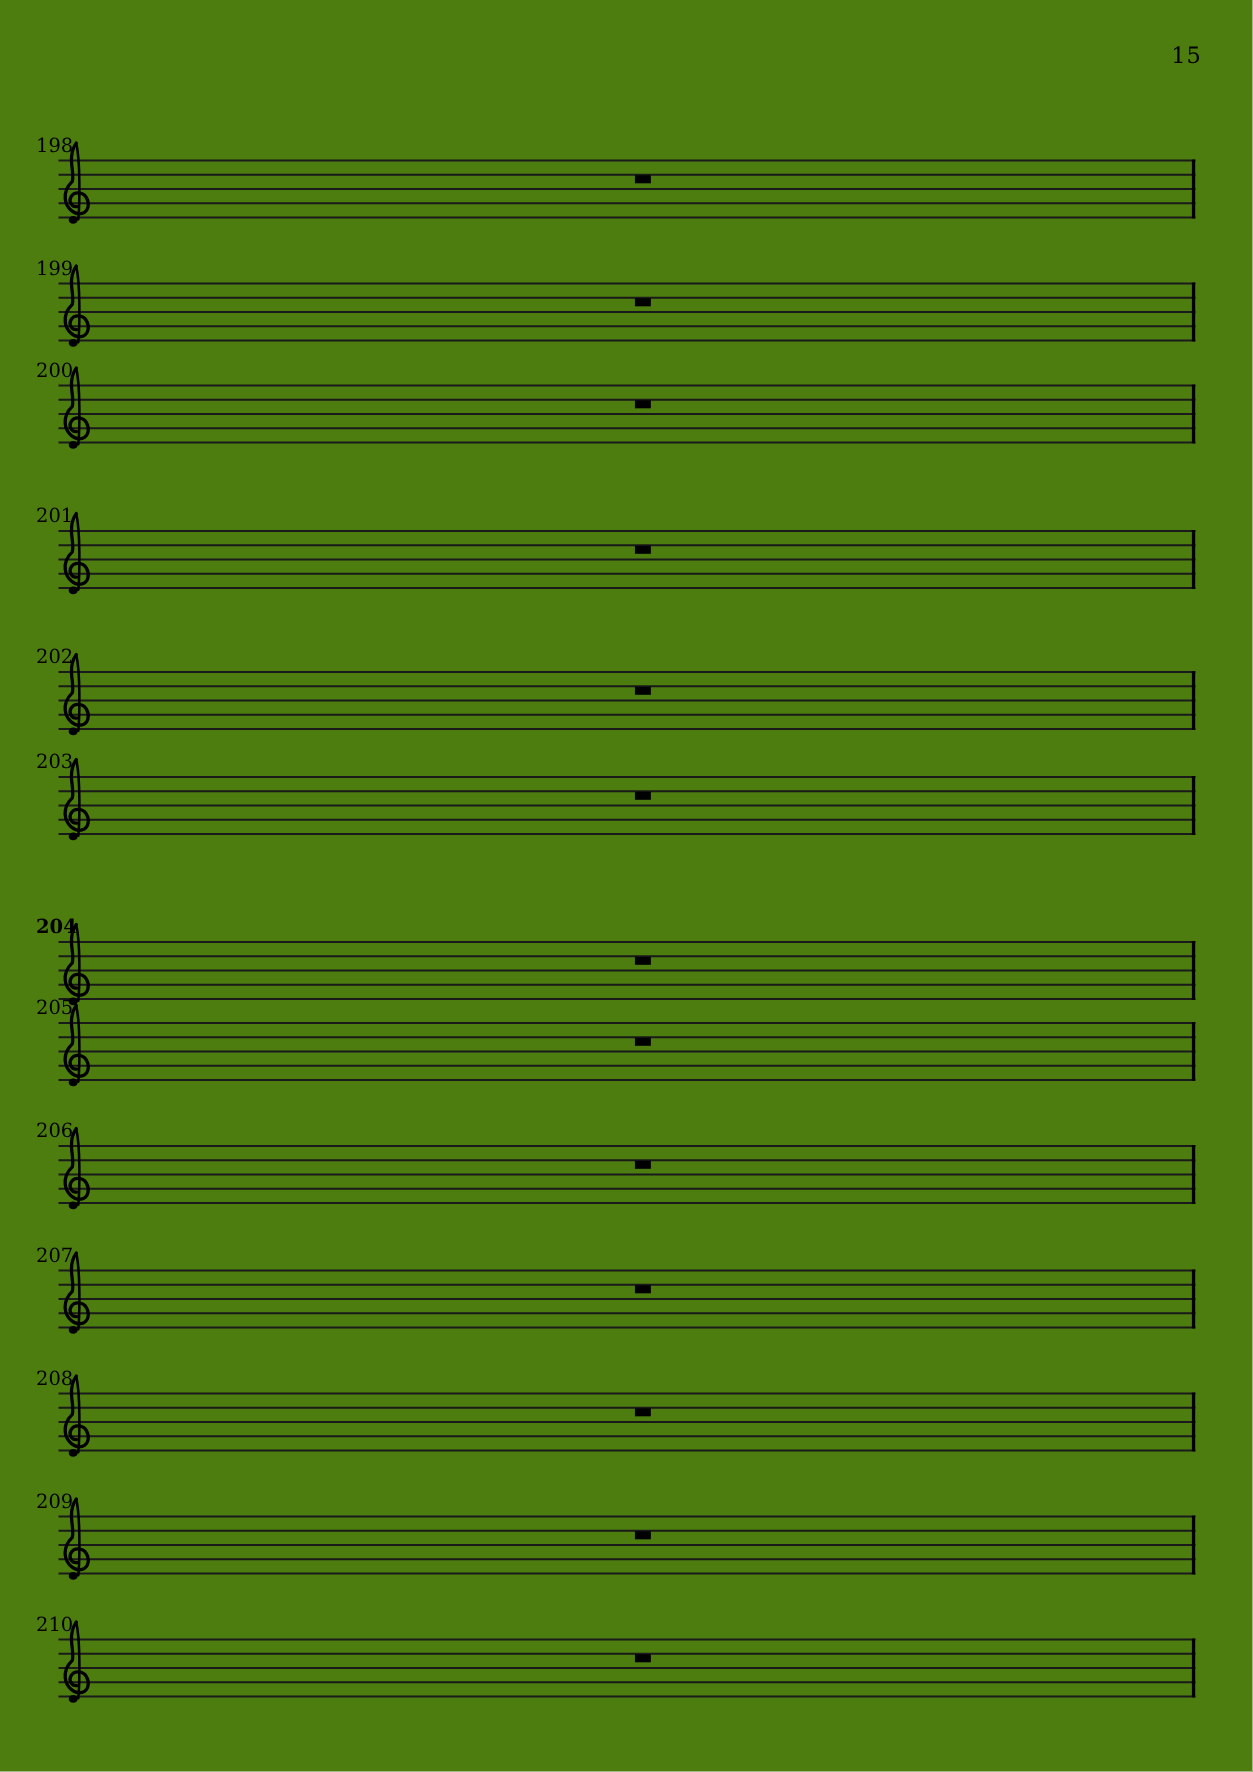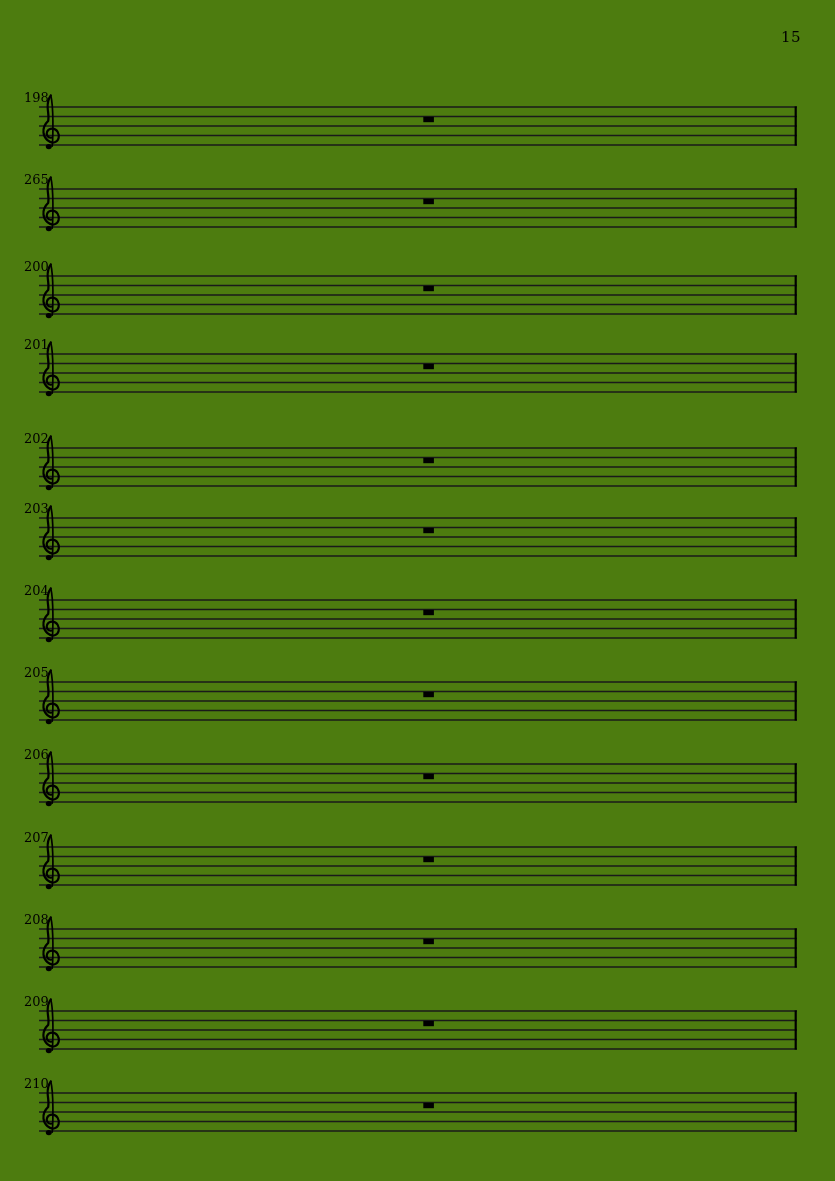--- a/index.html
+++ b/index.html
@@ -78,40 +78,40 @@
       <g transform="translate(41.5,24)">
         <path class="clef-stroke" stroke-width="1.7" d="M 9.3 -11.6 C 10.8 -5.2 11.3 4.0 11.4 14.0 C 11.5 25.0 11.3 33.5 10.7 39.2"></path>
         <path class="clef-stroke" stroke-width="2.2" d="M 9.3 -11.6 C 6.9 -8.3 5.9 -3.4 6.2 1.2 C 6.5 5.8 7.6 9.9 6.7 13.9 C 3.6 16.9 1.5 21.1 2.0 25.6 C 2.6 31.6 8.0 36.6 13.2 35.3 C 17.4 34.2 18.5 28.7 16.1 24.7 C 13.7 20.7 7.7 20.5 5.7 24.5 C 4.3 27.5 6.3 31.1 9.7 30.7"></path>
         <ellipse class="ink" cx="7.3" cy="39.6" rx="3.0" ry="2.6"></ellipse>
       </g>
       <rect class="ink" x="423.3" y="33.8" width="10.6" height="5.4"></rect>
     </svg>
   </div>
 
   <div class="system" style="top: 165.2px;">
-    <div class="measure-number">265</div>
-    <svg class="staff-svg" width="835" height="75" viewBox="0 0 835 75">
-      <g>
-        <line class="staff-line" x1="39" y1="24" x2="797" y2="24"></line>
-        <line class="staff-line" x1="39" y1="33.5" x2="797" y2="33.5"></line>
-        <line class="staff-line" x1="39" y1="43" x2="797" y2="43"></line>
-        <line class="staff-line" x1="39" y1="52.5" x2="797" y2="52.5"></line>
-        <line class="staff-line" x1="39" y1="62" x2="797" y2="62"></line>
-      </g>
-      <rect class="ink" x="794.6" y="23.4" width="2.2" height="39.2"></rect>
-      <g transform="translate(41.5,24)">
-        <path class="clef-stroke" stroke-width="1.7" d="M 9.3 -11.6 C 10.8 -5.2 11.3 4.0 11.4 14.0 C 11.5 25.0 11.3 33.5 10.7 39.2"></path>
-        <path class="clef-stroke" stroke-width="2.2" d="M 9.3 -11.6 C 6.9 -8.3 5.9 -3.4 6.2 1.2 C 6.5 5.8 7.6 9.9 6.7 13.9 C 3.6 16.9 1.5 21.1 2.0 25.6 C 2.6 31.6 8.0 36.6 13.2 35.3 C 17.4 34.2 18.5 28.7 16.1 24.7 C 13.7 20.7 7.7 20.5 5.7 24.5 C 4.3 27.5 6.3 31.1 9.7 30.7"></path>
-        <ellipse class="ink" cx="7.3" cy="39.6" rx="3.0" ry="2.6"></ellipse>
-      </g>
-      <rect class="ink" x="423.3" y="33.8" width="10.6" height="5.4"></rect>
-    </svg>
-  </div>
-
-  <div class="system" style="top: 252px;">
+    <div class="measure-number">199</div>
+    <svg class="staff-svg" width="835" height="75" viewBox="0 0 835 75">
+      <g>
+        <line class="staff-line" x1="39" y1="24" x2="797" y2="24"></line>
+        <line class="staff-line" x1="39" y1="33.5" x2="797" y2="33.5"></line>
+        <line class="staff-line" x1="39" y1="43" x2="797" y2="43"></line>
+        <line class="staff-line" x1="39" y1="52.5" x2="797" y2="52.5"></line>
+        <line class="staff-line" x1="39" y1="62" x2="797" y2="62"></line>
+      </g>
+      <rect class="ink" x="794.6" y="23.4" width="2.2" height="39.2"></rect>
+      <g transform="translate(41.5,24)">
+        <path class="clef-stroke" stroke-width="1.7" d="M 9.3 -11.6 C 10.8 -5.2 11.3 4.0 11.4 14.0 C 11.5 25.0 11.3 33.5 10.7 39.2"></path>
+        <path class="clef-stroke" stroke-width="2.2" d="M 9.3 -11.6 C 6.9 -8.3 5.9 -3.4 6.2 1.2 C 6.5 5.8 7.6 9.9 6.7 13.9 C 3.6 16.9 1.5 21.1 2.0 25.6 C 2.6 31.6 8.0 36.6 13.2 35.3 C 17.4 34.2 18.5 28.7 16.1 24.7 C 13.7 20.7 7.7 20.5 5.7 24.5 C 4.3 27.5 6.3 31.1 9.7 30.7"></path>
+        <ellipse class="ink" cx="7.3" cy="39.6" rx="3.0" ry="2.6"></ellipse>
+      </g>
+      <rect class="ink" x="423.3" y="33.8" width="10.6" height="5.4"></rect>
+    </svg>
+  </div>
+
+  <div class="system" style="top: 233px;">
     <div class="measure-number">200</div>
     <svg class="staff-svg" width="835" height="75" viewBox="0 0 835 75">
       <g>
         <line class="staff-line" x1="39" y1="24" x2="797" y2="24"></line>
         <line class="staff-line" x1="39" y1="33.5" x2="797" y2="33.5"></line>
         <line class="staff-line" x1="39" y1="43" x2="797" y2="43"></line>
         <line class="staff-line" x1="39" y1="52.5" x2="797" y2="52.5"></line>
         <line class="staff-line" x1="39" y1="62" x2="797" y2="62"></line>
       </g>
       <rect class="ink" x="794.6" y="23.4" width="2.2" height="39.2"></rect>
@@ -177,21 +177,21 @@
       <rect class="ink" x="794.6" y="23.4" width="2.2" height="39.2"></rect>
       <g transform="translate(41.5,24)">
         <path class="clef-stroke" stroke-width="1.7" d="M 9.3 -11.6 C 10.8 -5.2 11.3 4.0 11.4 14.0 C 11.5 25.0 11.3 33.5 10.7 39.2"></path>
         <path class="clef-stroke" stroke-width="2.2" d="M 9.3 -11.6 C 6.9 -8.3 5.9 -3.4 6.2 1.2 C 6.5 5.8 7.6 9.9 6.7 13.9 C 3.6 16.9 1.5 21.1 2.0 25.6 C 2.6 31.6 8.0 36.6 13.2 35.3 C 17.4 34.2 18.5 28.7 16.1 24.7 C 13.7 20.7 7.7 20.5 5.7 24.5 C 4.3 27.5 6.3 31.1 9.7 30.7"></path>
         <ellipse class="ink" cx="7.3" cy="39.6" rx="3.0" ry="2.6"></ellipse>
       </g>
       <rect class="ink" x="423.3" y="33.8" width="10.6" height="5.4"></rect>
     </svg>
   </div>
 
-  <div class="system" style="top: 576px;">
+  <div class="system" style="top: 604px; font-weight: bold;">
     <div class="measure-number">204</div>
     <svg class="staff-svg" width="835" height="75" viewBox="0 0 835 75">
       <g>
         <line class="staff-line" x1="39" y1="24" x2="797" y2="24"></line>
         <line class="staff-line" x1="39" y1="33.5" x2="797" y2="33.5"></line>
         <line class="staff-line" x1="39" y1="43" x2="797" y2="43"></line>
         <line class="staff-line" x1="39" y1="52.5" x2="797" y2="52.5"></line>
         <line class="staff-line" x1="39" y1="62" x2="797" y2="62"></line>
       </g>
       <rect class="ink" x="794.6" y="23.4" width="2.2" height="39.2"></rect>

